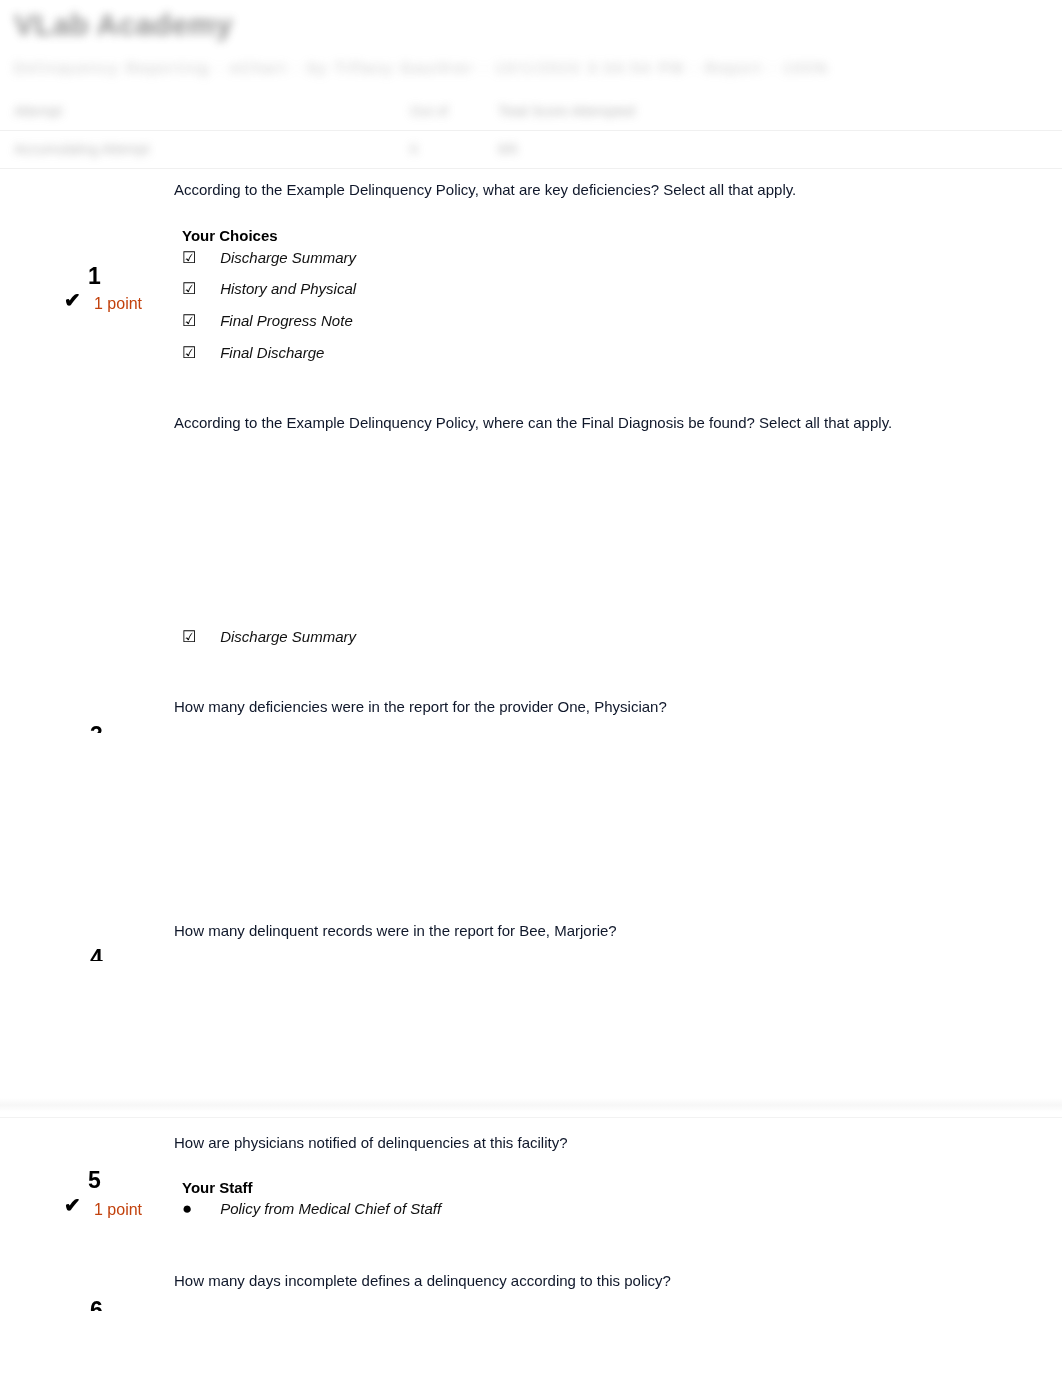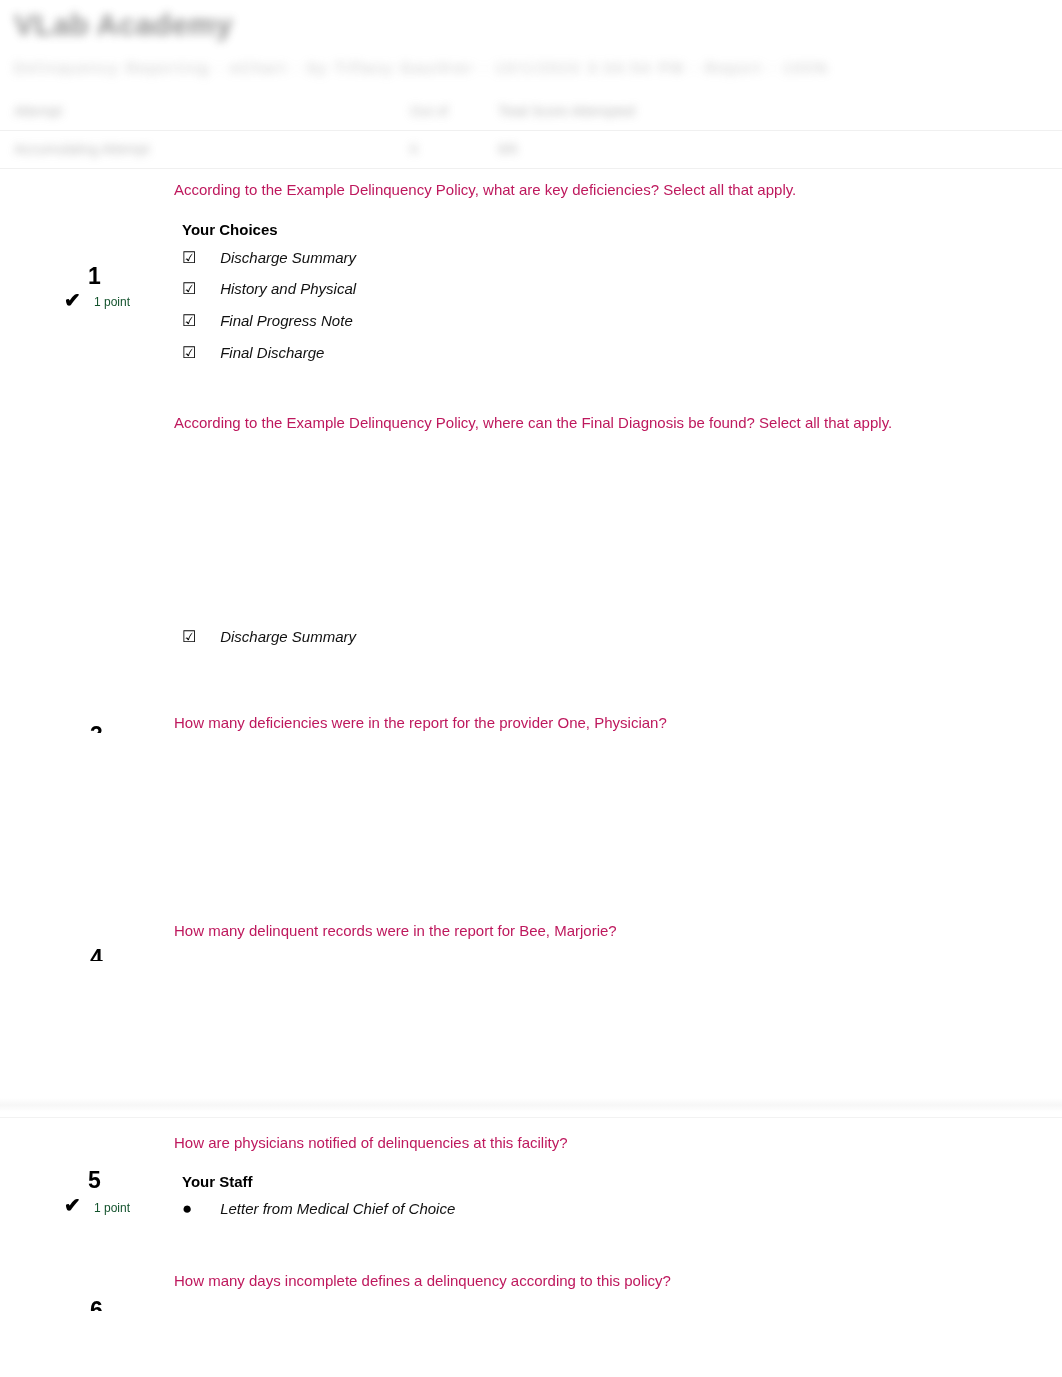--- a/index.html
+++ b/index.html
@@ -85,21 +85,21 @@
   .question {
     position: absolute;
     left: 0;
     width: 1062px;
   }
   .q-text {
     position: absolute;
     left: 174px;
     font-size: 15px;
     line-height: 20px;
-    color: #be185d;
+    color: #0f172a;
     white-space: nowrap;
   }
   .q-number {
     position: absolute;
     left: 88px;
     font-size: 23px;
     font-weight: bold;
     color: #000;
     line-height: 1;
   }
@@ -110,30 +110,31 @@
     position: absolute;
     left: 64px;
     font-size: 20px;
     font-weight: bold;
     color: #000;
     line-height: 1;
   }
   .q-points {
     position: absolute;
     left: 94px;
-    font-size: 12px;
-    color: #14532d;
+    font-size: 16px;
+    color: #c2410c;
     line-height: 1;
   }
   .choices-head {
     position: absolute;
     left: 182px;
     font-size: 15px;
     font-weight: bold;
     color: #000;
+    margin-top: 6px;
   }
   .choice {
     position: absolute;
     left: 182px;
     font-size: 15px;
     color: #111;
     white-space: nowrap;
   }
   .choice .glyph {
     display: inline-block;
@@ -222,21 +223,21 @@
 <div class="question" style="top:413px;">
   <div class="q-text" style="top:0px;">According to the Example Delinquency Policy, where can the Final Diagnosis be found? Select all that apply.</div>
 
   <div class="choice" style="top:214px;">
     <span class="glyph">☑</span>
     <span class="ctext">Discharge Summary</span>
   </div>
 </div>
 
 <div class="question" style="top:697px;">
-  <div class="q-text" style="top:0px;margin-top:16px;">How many deficiencies were in the report for the provider One, Physician?</div>
+  <div class="q-text" style="top:0px;">How many deficiencies were in the report for the provider One, Physician?</div>
   <div class="q-number clipped" style="top:27px; height:9px; left:90px; font-size:23px;">3</div>
 </div>
 
 <div class="question" style="top:921px;">
   <div class="q-text" style="top:0px;">How many delinquent records were in the report for Bee, Marjorie?</div>
   <div class="q-number clipped" style="top:26px; height:14px; left:90px; font-size:23px;">4</div>
 </div>
 
 <div class="ghost-text" style="left:205px; top:1092px;">&nbsp;</div>
 <div class="ghost-band" style="top:1098px; height:14px;"></div>
@@ -245,20 +246,20 @@
 <div class="question" style="top:1133px;">
   <div class="q-text" style="top:0px;">How are physicians notified of delinquencies at this facility?</div>
   <div class="q-number" style="top:36px;">5</div>
   <div class="q-check" style="top:62px;">✔</div>
   <div class="q-points" style="top:69px;">1 point</div>
 
   <div class="choices-head" style="top:40px;">Your Staff</div>
 
   <div class="choice" style="top:66px;">
     <span class="glyph radio">●</span>
-    <span class="ctext">Letter from Medical Chief of Choice</span>
+    <span class="ctext">Policy from Medical Chief of Staff</span>
   </div>
 </div>
 
 <div class="question" style="top:1271px;">
   <div class="q-text" style="top:0px;">How many days incomplete defines a delinquency according to this policy?</div>
   <div class="q-number clipped" style="top:28px; height:12px; left:90px; font-size:23px;">6</div>
 </div>
 
 </body></html>

